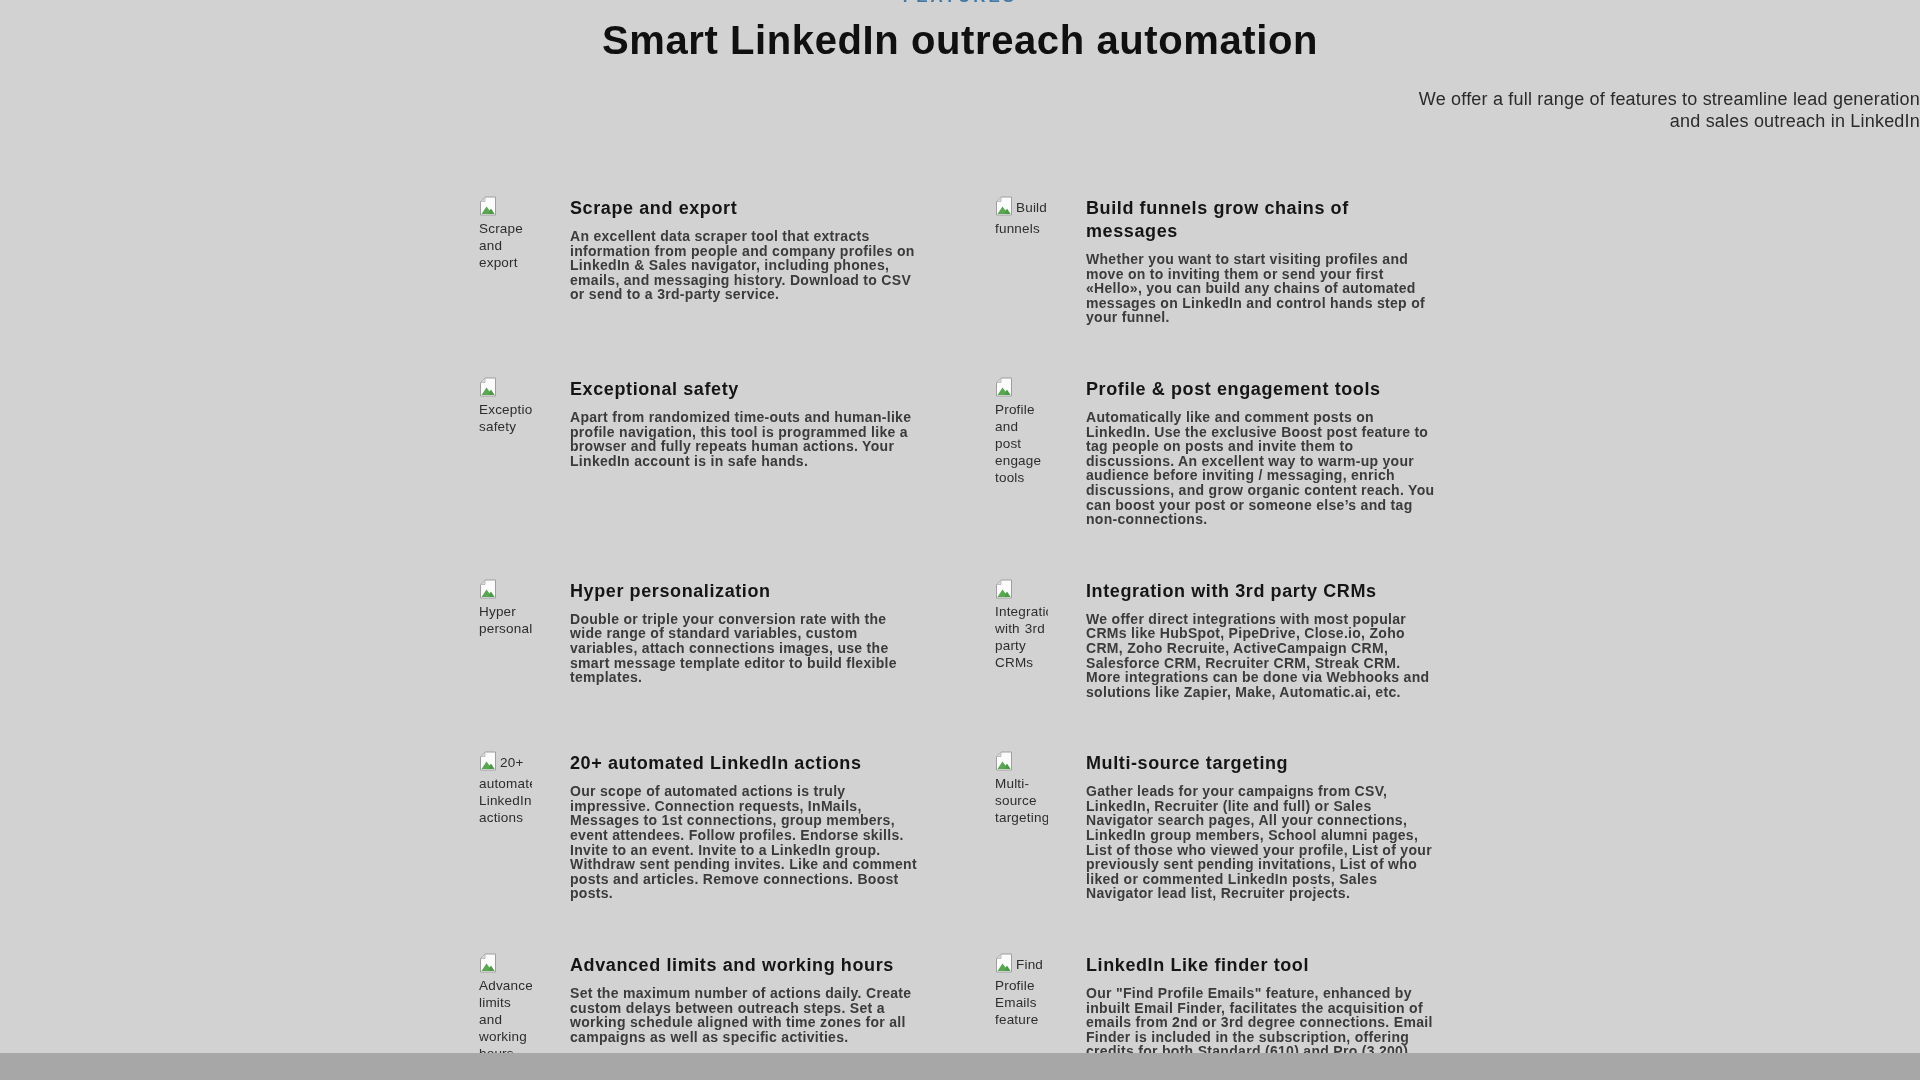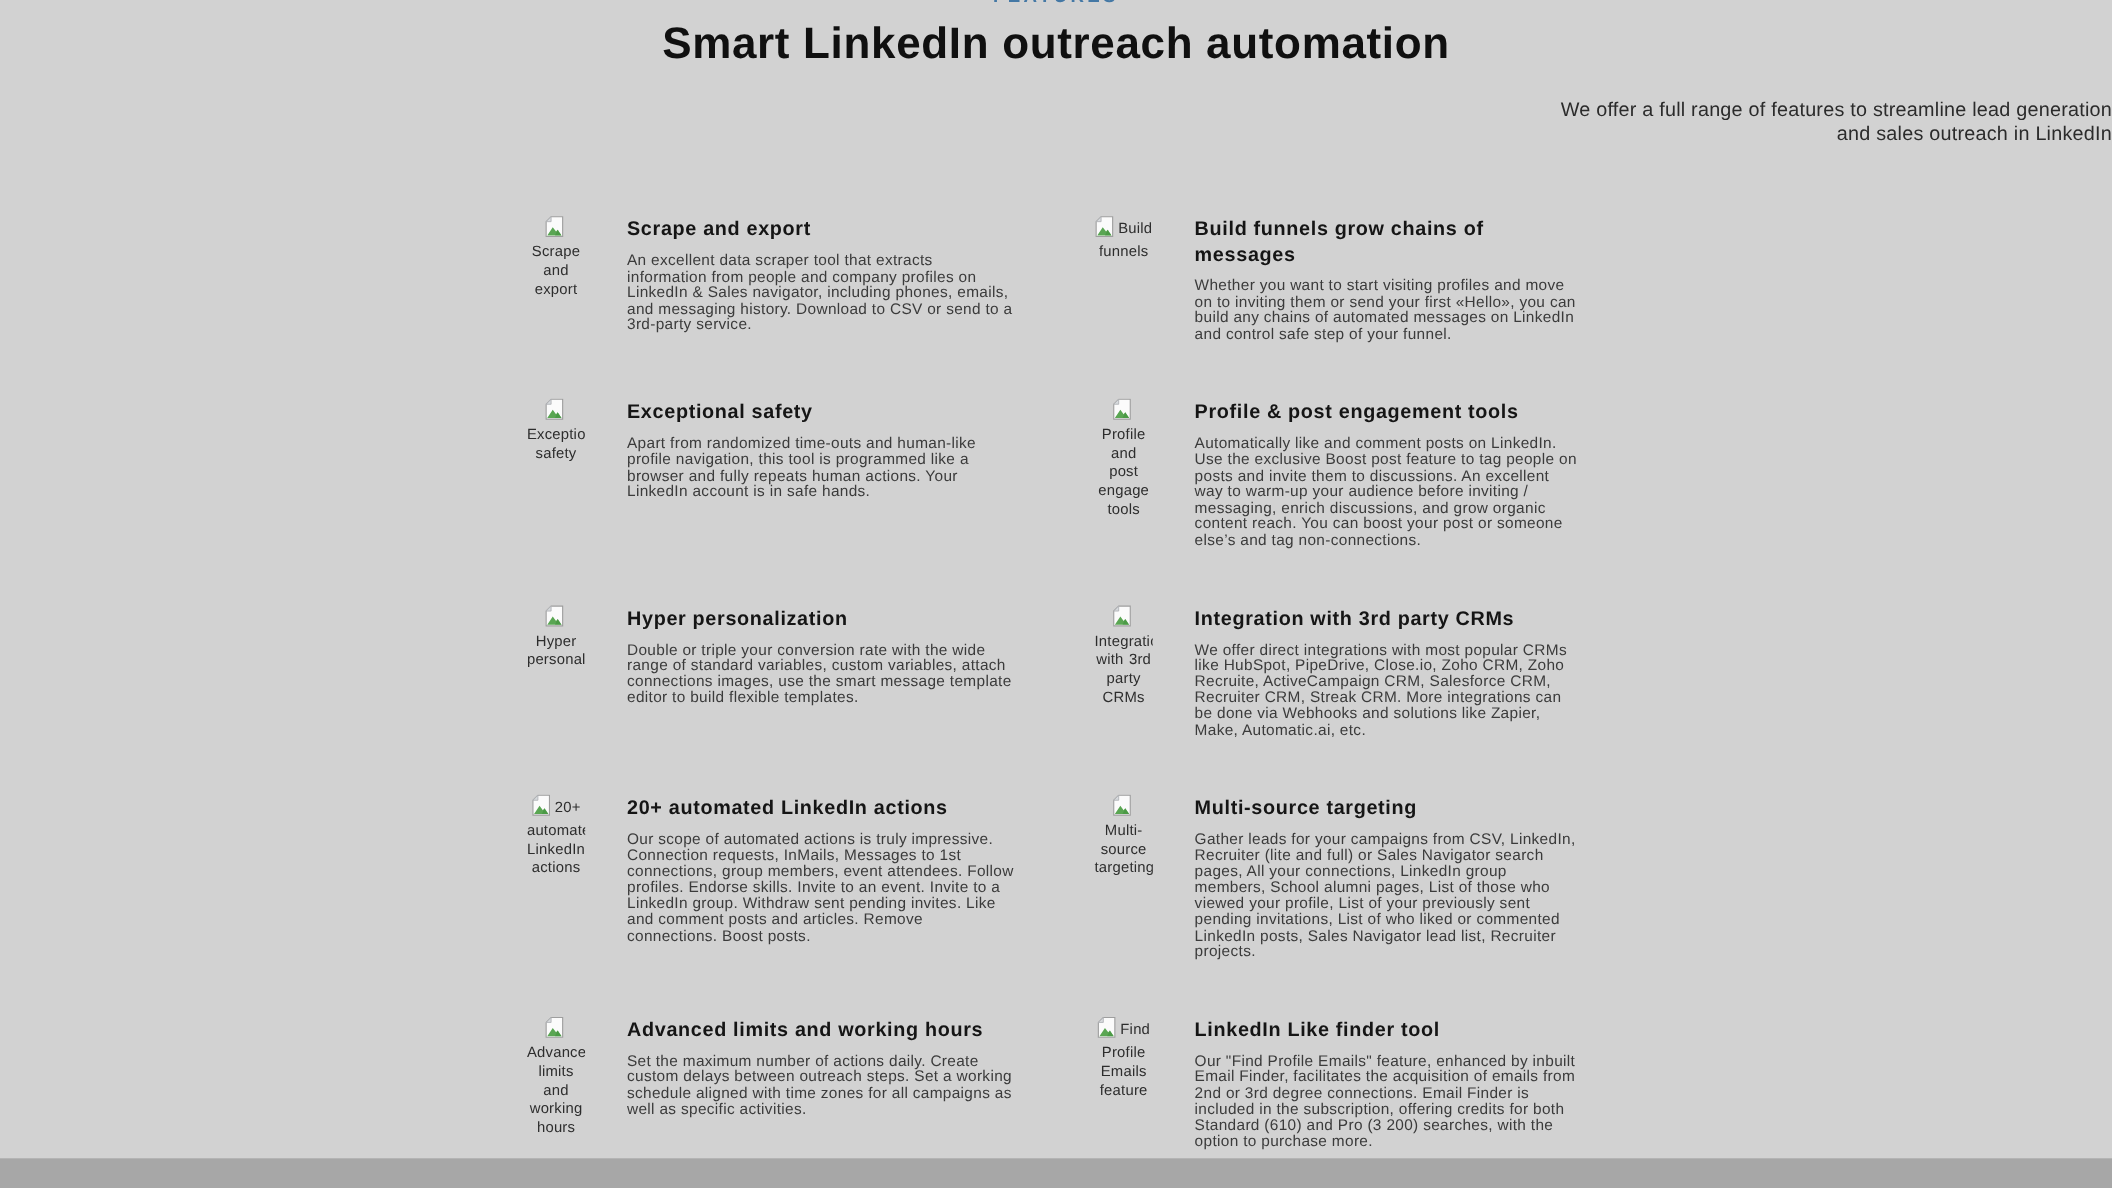--- a/index.html
+++ b/index.html
@@ -57,39 +57,39 @@
   .imgbox {
     flex: 0 0 53px;
     width: 53px;
     margin-right: 38px;
     overflow: hidden;
     font-size: 13.5px;
     line-height: 17px;
     letter-spacing: 0.2px;
     color: #2d2d2d;
     word-spacing: 1px;
-    text-align: center;
   }
   .imgbox .bimg-icon { display: inline-block; vertical-align: -4px; margin-right: 3px; }
   .feature-text { flex: 1 1 auto; min-width: 0; padding-top: 1px; }
   .feature-title {
     margin: 0 0 9px 0;
     font-size: 18px;
     line-height: 23px;
     font-weight: bold;
     letter-spacing: 0.6px;
     color: #151515;
   }
   .feature-desc {
     margin: 0;
     max-width: 352px;
     font-size: 14px;
     line-height: 14.6px;
     letter-spacing: 0.3px;
     color: #3b3b3b;
+    font-weight: bold;
   }
   .bottom-band {
     position: absolute;
     left: 0; right: 0; bottom: 0;
     height: 27px;
     background: #a7a7a7;
   }
 </style>
 </head>
 <body>
@@ -125,21 +125,21 @@
         <p class="feature-desc">An excellent data scraper tool that extracts information from people and company profiles on LinkedIn &amp; Sales navigator, including phones, emails, and messaging history. Download to CSV or send to a 3rd-party service.</p>
       </div>
     </div>
 
     <div class="feature-cell">
       <div class="imgbox"><span class="bimg-icon"><svg width="18" height="20" viewBox="0 0 18 20">
               <use href="#broken-img"></use>
             </svg></span><span>Build funnels</span></div>
       <div class="feature-text">
         <h3 class="feature-title">Build funnels grow chains of messages</h3>
-        <p class="feature-desc">Whether you want to start visiting profiles and move on to inviting them or send your first «Hello», you can build any chains of automated messages on LinkedIn and control safe step of your funnel.</p>
+        <p class="feature-desc">Whether you want to start visiting profiles and move on to inviting them or send your first «Hello», you can build any chains of automated messages on LinkedIn and control hands step of your funnel.</p>
       </div>
     </div>
 
     <div class="feature-cell">
       <div class="imgbox"><span class="bimg-icon"><svg width="18" height="20" viewBox="0 0 18 20">
               <use href="#broken-img"></use>
             </svg></span><span>Exceptional safety</span></div>
       <div class="feature-text">
         <h3 class="feature-title">Exceptional safety</h3>
         <p class="feature-desc">Apart from randomized time-outs and human-like profile navigation, this tool is programmed like a browser and fully repeats human actions. Your LinkedIn account is in safe hands.</p>

